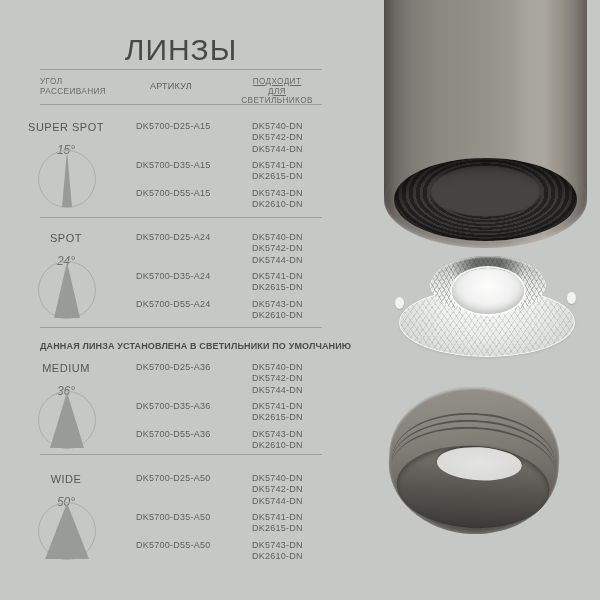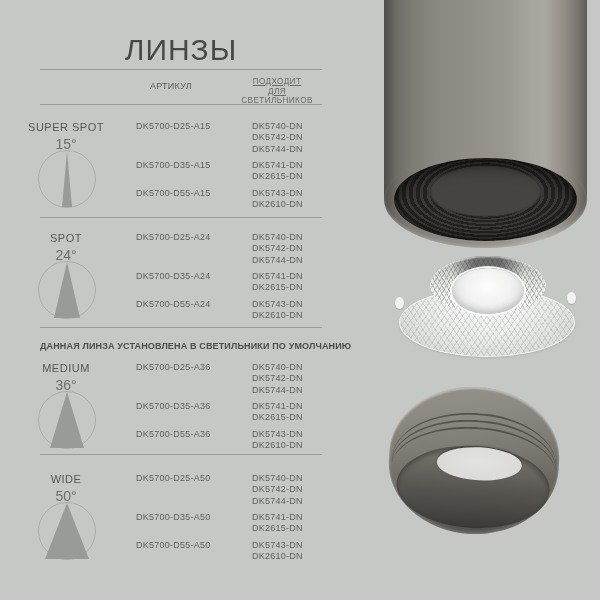--- a/index.html
+++ b/index.html
@@ -16,22 +16,22 @@
   .col-head{position:absolute;font-size:8.2px;line-height:9.6px;letter-spacing:.4px;
     color:#696b6a;white-space:pre-line;}
   .col-head.angle{left:40px;top:77px;text-align:left;width:90px;}
   .col-head.article{left:131px;top:82px;width:80px;text-align:center;}
   .col-head.fits{left:237px;top:77px;width:80px;text-align:center;text-decoration:underline;}
 
   .section{position:absolute;left:0;width:340px;height:112px;}
   .s0{top:121px}.s1{top:232px}.s2{top:362px}.s3{top:473px}
   .sec-name{position:absolute;left:26px;top:0;width:80px;text-align:center;
     font-size:11px;letter-spacing:.5px;color:#545655;}
-  .sec-angle{position:absolute;left:26px;top:15px;width:80px;text-align:center;
-    font-size:14px;color:#6d6f6e;}
+  .sec-angle{position:absolute;left:26px;top:22px;width:80px;text-align:center;
+    font-size:12px;color:#6d6f6e;font-style:italic;}
   .beam-circle{position:absolute;left:38px;top:29px;width:56px;height:56px;
     border:1px solid #acaeab;border-radius:50%;}
   .beam{position:absolute;inset:0;background:#999b98;}
   .beam-15{clip-path:polygon(50% 0%,calc(50% - 5px) 100%,calc(50% + 5px) 100%);}
   .beam-24{clip-path:polygon(50% 0%,calc(50% - 13px) 100%,calc(50% + 13px) 100%);}
   .beam-36{clip-path:polygon(50% 0%,calc(50% - 17px) 100%,calc(50% + 17px) 100%);}
   .beam-50{clip-path:polygon(50% 0%,calc(50% - 22px) 100%,calc(50% + 22px) 100%);}
 
   .article{position:absolute;left:136px;font-size:9px;letter-spacing:.25px;color:#5d5f5e;}
   .lums{position:absolute;left:252px;font-size:9px;letter-spacing:.25px;color:#5d5f5e;
@@ -95,20 +95,22 @@
 </style>
 </head>
 <body>
 
 <div id="app">
 
   <h1 class="page-title">ЛИНЗЫ</h1>
 
   <div class="hr hr1"></div>
 
+  <div class="col-head angle">УГОЛ
+РАССЕИВАНИЯ</div>
   <div class="col-head article">АРТИКУЛ</div>
   <div class="col-head fits">ПОДХОДИТ
 ДЛЯ СВЕТИЛЬНИКОВ</div>
 
   <div class="hr hr2"></div>
 
   <div class="section s0">
     <div class="sec-name">SUPER SPOT</div>
     <div class="sec-angle">15°</div>
     <div class="beam-circle">

